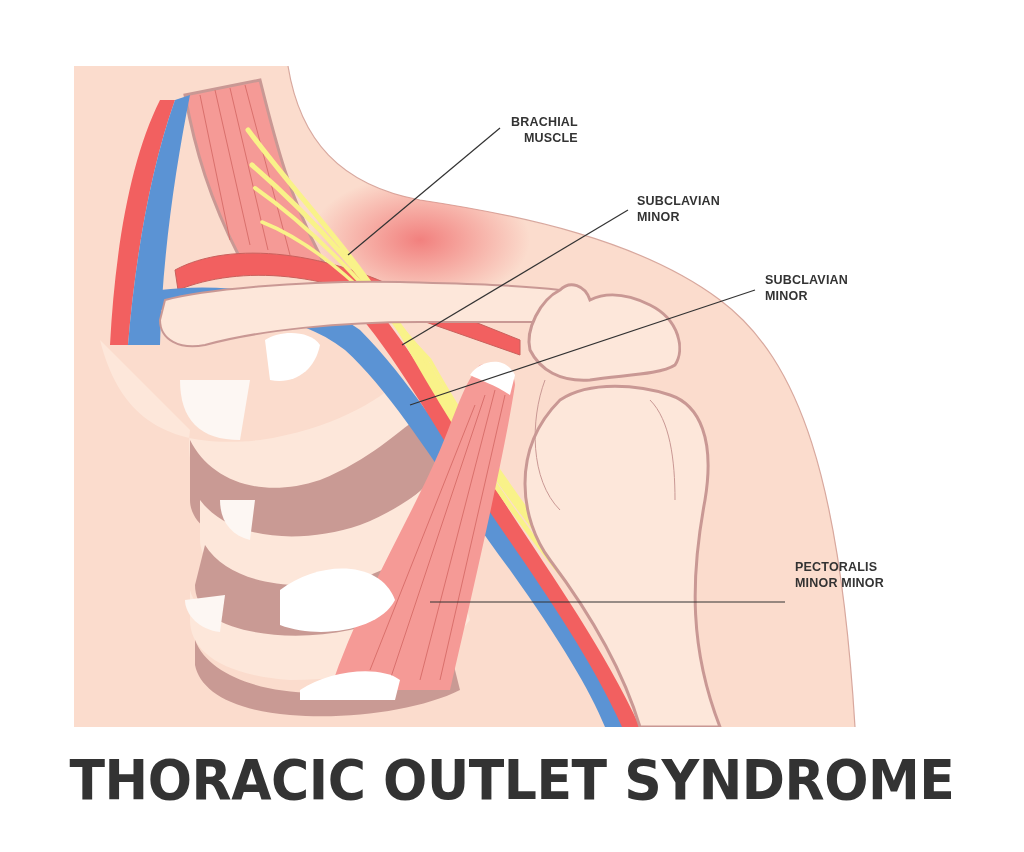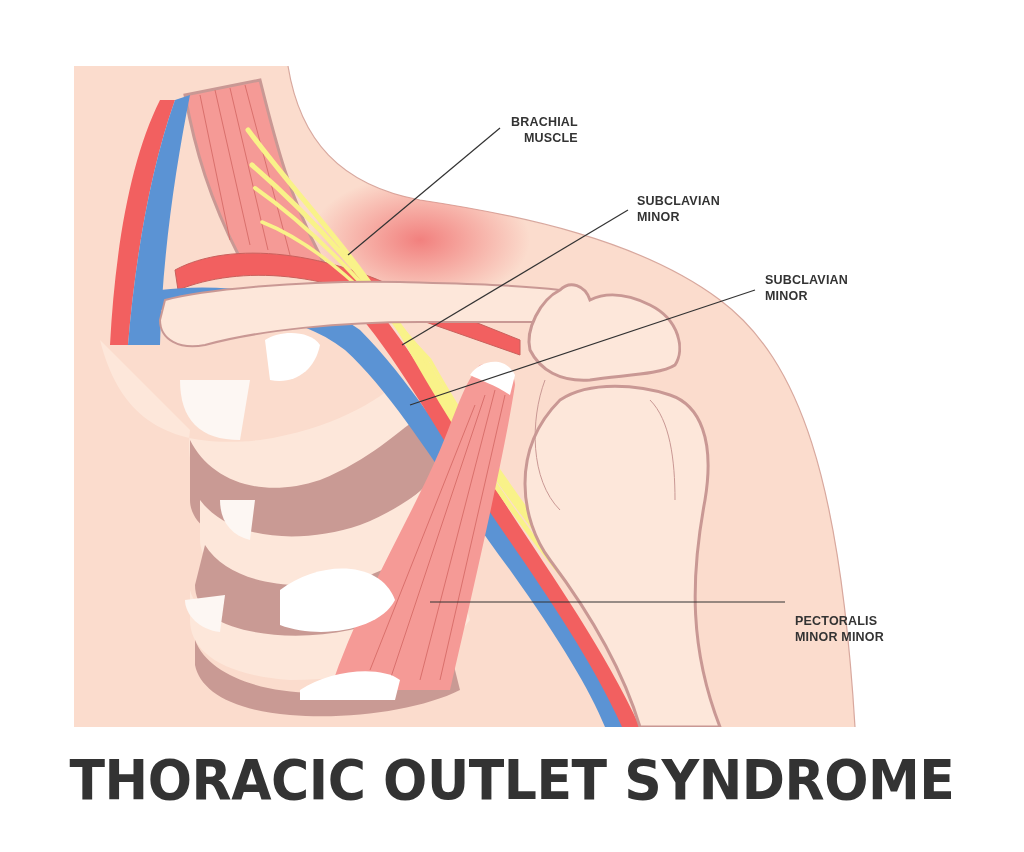--- a/index.html
+++ b/index.html
@@ -141,18 +141,18 @@
 <div class="label" style="left:637px; top:193px;">
   <span>SUBCLAVIAN</span>
   <span>MINOR</span>
 </div>
 
 <div class="label" style="left:765px; top:272px;">
   <span>SUBCLAVIAN</span>
   <span>MINOR</span>
 </div>
 
-<div class="label" style="left:795px; top:613px;">
+<div class="label" style="left:795px; top:559px;">
   <span>PECTORALIS</span>
   <span>MINOR MINOR</span>
 </div>
 
 <div id="title">THORACIC OUTLET SYNDROME</div>
 
 </body></html>

